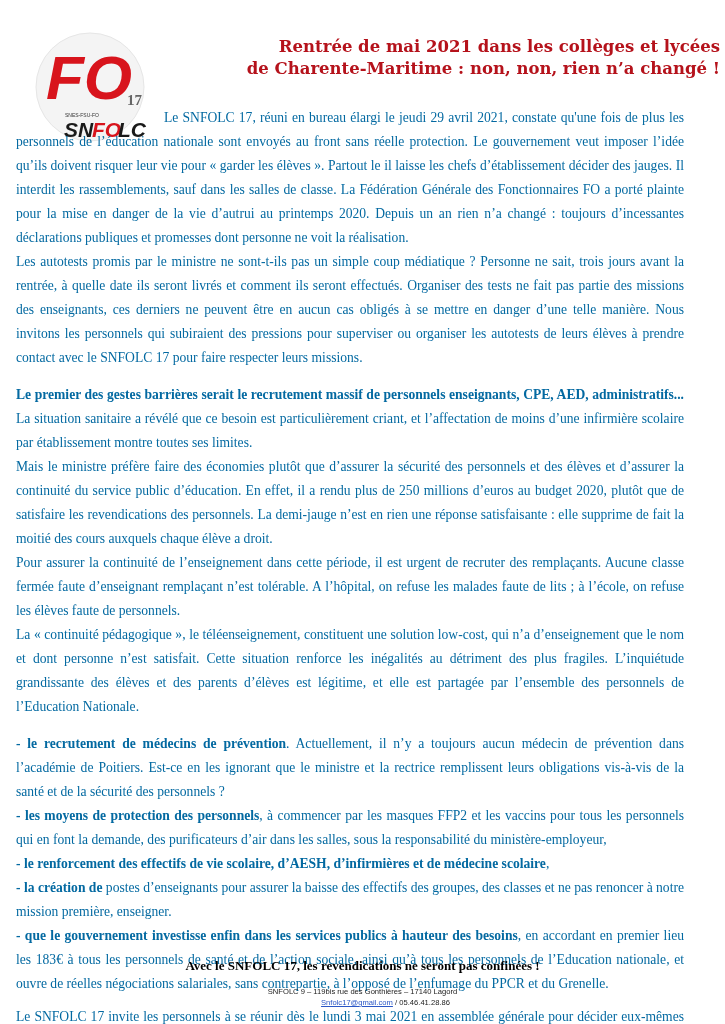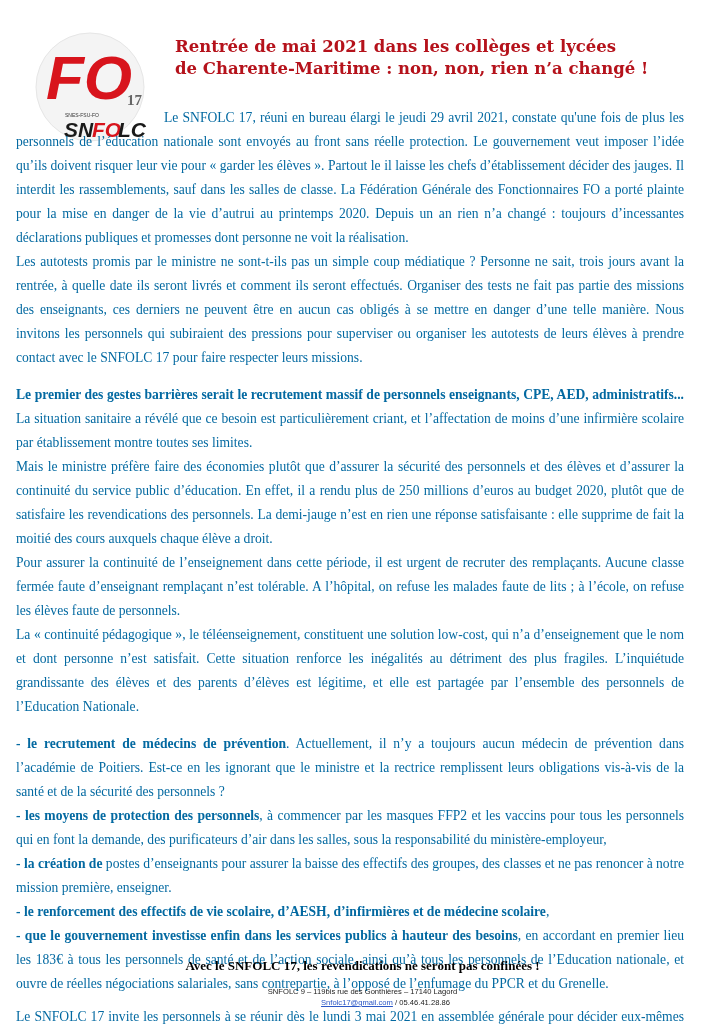--- a/index.html
+++ b/index.html
@@ -1,19 +1,19 @@
 <!DOCTYPE html>
 <html><head>
 <meta charset="utf-8">
 <style>
   html, body { margin: 0; padding: 0; background: #ffffff; }
   body { width: 725px; height: 1024px; overflow: hidden; position: relative; }
   .page { position: absolute; left: 0; top: 0; width: 725px; height: 1024px; background: #fff; }
   .logo { position: absolute; left: 28px; top: 25px; width: 130px; height: 120px; }
-  .title { position: absolute; left: 175px; top: 36px; width: 545px; text-align: left;
+  .title { position: absolute; left: 175px; top: 36px; width: 545px; text-align: right;
            font-family: "DejaVu Serif", serif; font-weight: bold; font-size: 16.5px; line-height: 22px; color: #b5121b; }
   .body { position: absolute; left: 16px; top: 106px; width: 668px;
           font-family: "Liberation Serif", serif; font-size: 13.6px; line-height: 24px; color: #0369a1; text-align: justify; }
   .body p { margin: 0; }
   .indent-first { text-indent: 148px; }
   .gap { height: 13px; }
   .gap-sm { height: 9px; }
   b { font-weight: bold; margin-top: 20px; }
   .closing { font-weight: normal; }
   .slogan { position: absolute; left: 0; width: 725px; top: 958px; text-align: center;
@@ -46,22 +46,22 @@
     <p class="indent-first">Le SNFOLC 17, réuni en bureau élargi le jeudi 29 avril 2021, constate qu'une fois de plus les personnels de l’éducation nationale sont envoyés au front sans réelle protection. Le gouvernement veut imposer l’idée qu’ils doivent risquer leur vie pour « garder les élèves ». Partout le il laisse les chefs d’établissement décider des jauges. Il interdit les rassemblements, sauf dans les salles de classe. La Fédération Générale des Fonctionnaires FO a porté plainte pour la mise en danger de la vie d’autrui au printemps 2020. Depuis un an rien n’a changé : toujours d’incessantes déclarations publiques et promesses dont personne ne voit la réalisation.</p>
     <p>Les autotests promis par le ministre ne sont-t-ils pas un simple coup médiatique ? Personne ne sait, trois jours avant la rentrée, à quelle date ils seront livrés et comment ils seront effectués. Organiser des tests ne fait pas partie des missions des enseignants, ces derniers ne peuvent être en aucun cas obligés à se mettre en danger d’une telle manière. Nous invitons les personnels qui subiraient des pressions pour superviser ou organiser les autotests de leurs élèves à prendre contact avec le SNFOLC 17 pour faire respecter leurs missions.</p>
     <div class="gap"></div>
     <p><b>Le premier des gestes barrières serait le recrutement massif de personnels enseignants, CPE, AED, administratifs...</b><span> La situation sanitaire a révélé que ce besoin est particulièrement criant, et l’affectation de moins d’une infirmière scolaire par établissement montre toutes ses limites.</span></p>
     <p>Mais le ministre préfère faire des économies plutôt que d’assurer la sécurité des personnels et des élèves et d’assurer la continuité du service public d’éducation. En effet, il a rendu plus de 250 millions d’euros au budget 2020, plutôt que de satisfaire les revendications des personnels. La demi-jauge n’est en rien une réponse satisfaisante : elle supprime de fait la moitié des cours auxquels chaque élève a droit.</p>
     <p>Pour assurer la continuité de l’enseignement dans cette période, il est urgent de recruter des remplaçants. Aucune classe fermée faute d’enseignant remplaçant n’est tolérable. A l’hôpital, on refuse les malades faute de lits ; à l’école, on refuse les élèves faute de personnels.</p>
     <p>La « continuité pédagogique », le téléenseignement, constituent une solution low-cost, qui n’a d’enseignement que le nom et dont personne n’est satisfait. Cette situation renforce les inégalités au détriment des plus fragiles. L’inquiétude grandissante des élèves et des parents d’élèves est légitime, et elle est partagée par l’ensemble des personnels de l’Education Nationale.</p>
     <div class="gap"></div>
     <p><b>- le recrutement de médecins de prévention</b><span>. Actuellement, il n’y a toujours aucun médecin de prévention dans l’académie de Poitiers. Est-ce en les ignorant que le ministre et la rectrice remplissent leurs obligations vis-à-vis de la santé et de la sécurité des personnels ?</span></p>
     <p><b>- les moyens de protection des personnels</b><span>, à commencer par les masques FFP2 et les vaccins pour tous les personnels qui en font la demande, des purificateurs d’air dans les salles, sous la responsabilité du ministère-employeur,</span></p>
+    <p><b>- le renforcement des effectifs de vie scolaire, d’AESH, d’infirmières et de médecine scolaire</b><span>,</span></p>
     <p><b>- la création de</b><span> postes d’enseignants pour assurer la baisse des effectifs des groupes, des classes et ne pas renoncer à notre mission première, enseigner.</span></p>
-    <p><b>- le renforcement des effectifs de vie scolaire, d’AESH, d’infirmières et de médecine scolaire</b><span>,</span></p>
     <p><b>- que le gouvernement investisse enfin dans les services publics à hauteur des besoins</b><span>, en accordant en premier lieu les 183€ à tous les personnels de santé et de l’action sociale, ainsi qu’à tous les personnels de l’Education nationale, et ouvre de réelles négociations salariales, sans contrepartie, à l’opposé de l’enfumage du PPCR et du Grenelle.</span></p>
     <div class="gap-sm"></div>
     <p class="closing">Le SNFOLC 17 invite les personnels à se réunir dès le lundi 3 mai 2021 en assemblée générale pour décider eux-mêmes de leurs revendications et de leurs moyens d’action, et à prendre contact avec le syndicat pour l’organisation d’heures d’informations syndicales.</p>
   </div>
 
   <div class="slogan">Avec le SNFOLC 17, les revendications ne seront pas confinées !</div>
 
   <div class="footer">
     <div>SNFOLC 9 – 119bis rue des Gonthières – 17140 Lagord</div>
     <div><a>Snfolc17@gmail.com</a><span> / </span><span>05.46.41.28.86</span></div>

